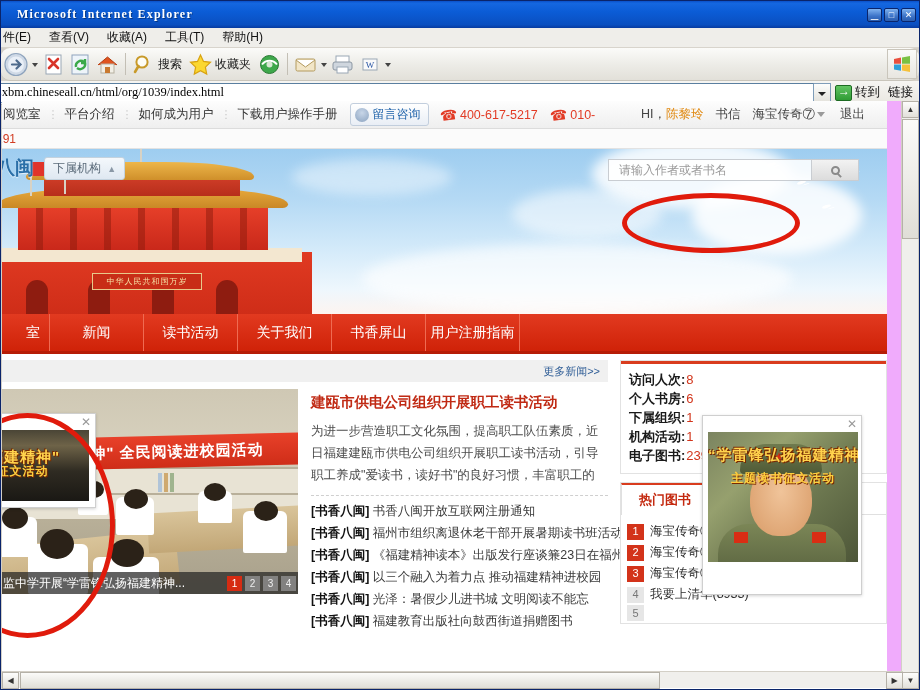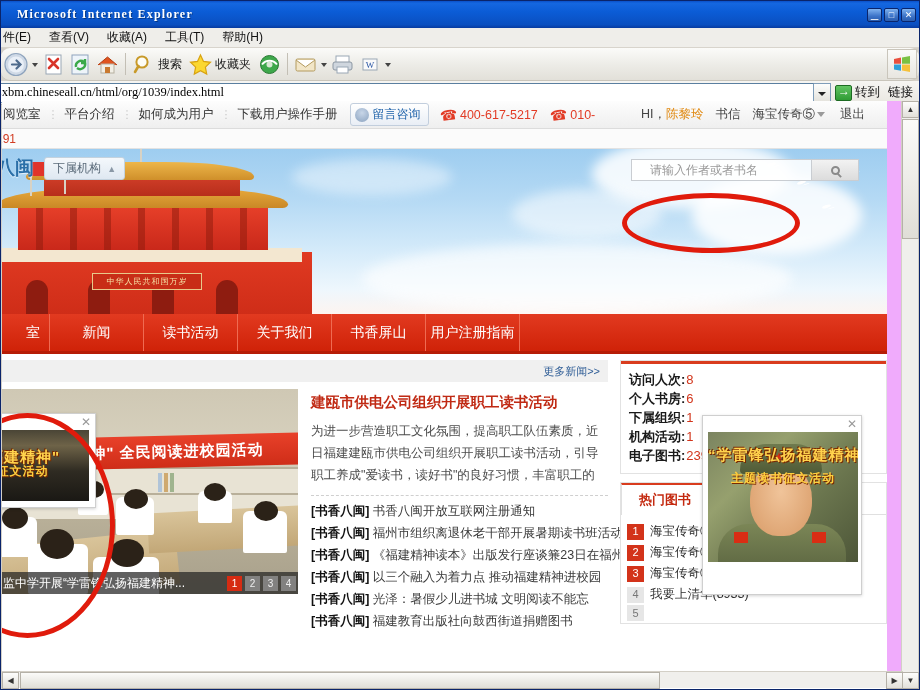--- a/index.html
+++ b/index.html
@@ -264,25 +264,25 @@
     margin-left: 10px; font-size: 12px; color: #5b6b7a;
     background: linear-gradient(to bottom,#f4f8fc,#dfe8f1);
     border: 1px solid #c3d2de; border-radius: 3px;
     padding: 2px 8px; white-space: nowrap;
   }
   #search-wrap {
     position: absolute; right: 28px; top: 10px;
     display: flex; z-index: 5;
   }
   #search-input {
-    width: 180px; height: 22px;
+    width: 203px; height: 22px;
     background: rgba(255,255,255,.88);
     border: 1px solid #c9cdd2; border-right: none;
     font-size: 12px; color: #9a9a9a;
-    display: flex; align-items: center; padding-left: 18px;
+    display: flex; align-items: center; padding-left: 10px;
     white-space: nowrap;
   }
   #search-btn {
     width: 48px; height: 22px;
     background: linear-gradient(to bottom,#f2f2f2,#dcdcdc);
     border: 1px solid #c9cdd2;
     display:flex; align-items:center; justify-content:center;
   }
   .mag {
     width: 9px; height: 9px; border: 2px solid #8a8a8a; border-radius: 50%;
@@ -622,21 +622,21 @@
           <span class="ph">☎</span>
           <span>400-617-5217</span>
         </span>
         <span class="tel">
           <span class="ph">☎</span>
           <span>010-</span>
         </span>
         <span id="user-zone">
           <span class="seg"><span>HI，</span><span id="user-name">陈黎玲</span></span>
           <span class="seg">书信</span>
-          <span class="seg"><span>海宝传奇⑤</span><span class="caret-dn"></span></span>
+          <span class="seg"><span>海宝传奇⑦</span><span class="caret-dn"></span></span>
           <span class="seg">退出</span>
         </span>
       </div>
 
       <div id="num-strip">
         <span>291</span>
       </div>
 
       <div id="banner">
         <div class="cloud" style="left:600px;top:-10px;width:200px;height:70px;"></div>

